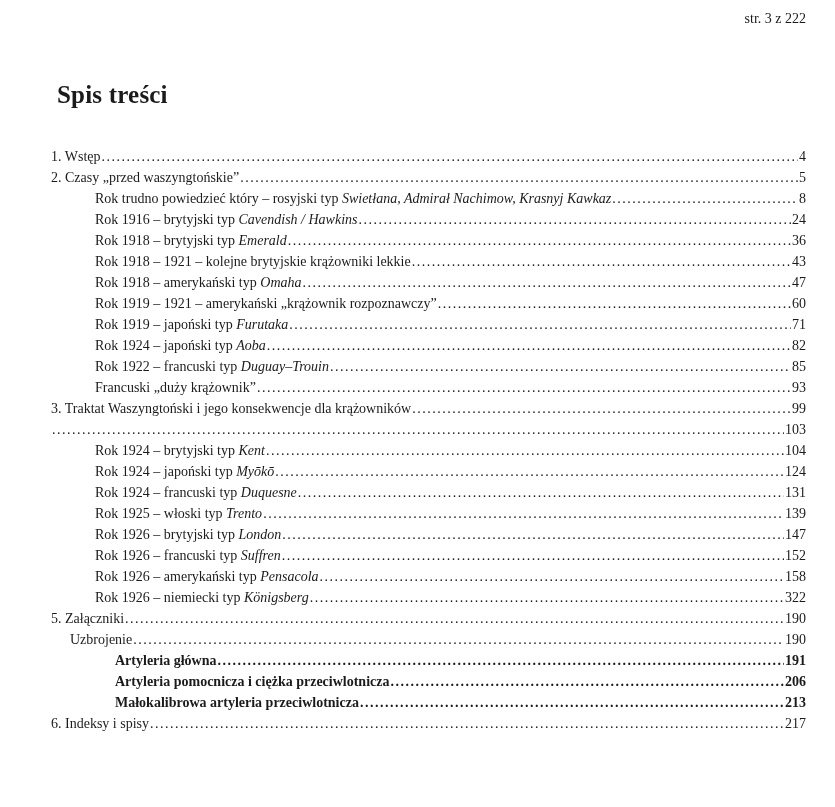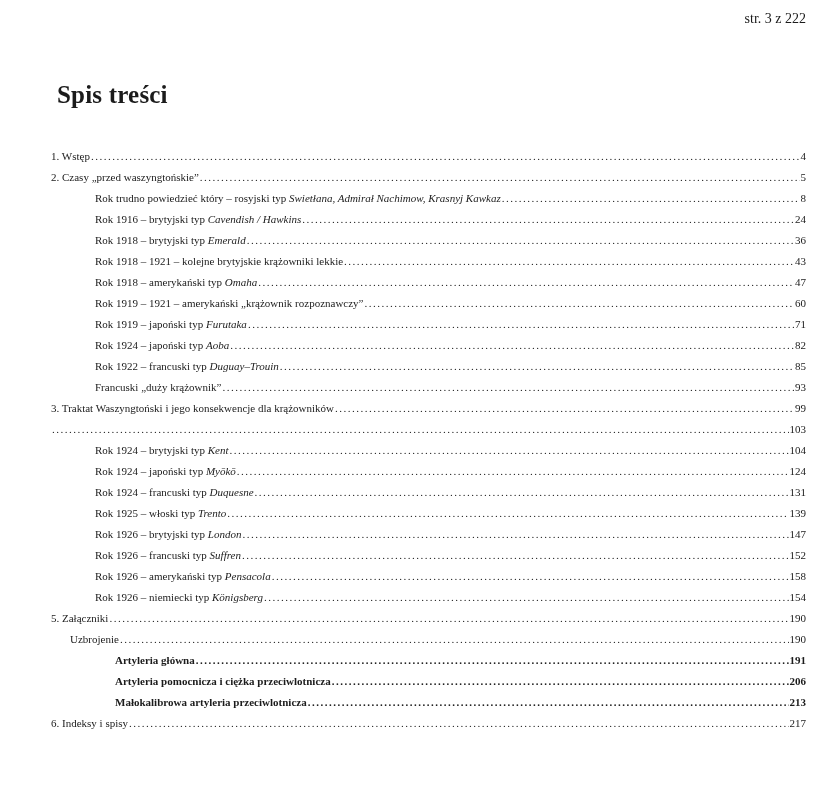--- a/index.html
+++ b/index.html
@@ -30,21 +30,21 @@
   .toc {
     position: absolute;
     top: 146px;
     left: 51px;
     width: 755px;
   }
   .toc-row {
     display: flex;
     align-items: baseline;
     line-height: 21px;
-    font-size: 11px;
+    font-size: 14px;
     white-space: nowrap;
   }
   .toc-row.indent-1 { padding-left: 19px; }
   .toc-row.indent-2 { padding-left: 44px; text-align: right; }
   .toc-row.indent-3 { padding-left: 64px; font-weight: bold; }
   .toc-label { white-space: nowrap; }
   .toc-label .italic { font-style: italic; }
   .toc-dots {
     flex: 1 1 auto;
     overflow: hidden;
@@ -164,21 +164,21 @@
     <span class="toc-page">152</span>
   </div>
       <div class="toc-row indent-2">
     <span class="toc-label"><span>Rok 1926 – amerykański typ </span><span class="italic">Pensacola</span></span>
     <span class="toc-dots">............................................................................................................................................................................................................................................................................................................</span>
     <span class="toc-page">158</span>
   </div>
       <div class="toc-row indent-2">
     <span class="toc-label"><span>Rok 1926 – niemiecki typ </span><span class="italic">Königsberg</span></span>
     <span class="toc-dots">............................................................................................................................................................................................................................................................................................................</span>
-    <span class="toc-page">154</span>
+    <span class="toc-page">322</span>
   </div>
       <div class="toc-row indent-0">
     <span class="toc-label"><span>5. Załączniki</span></span>
     <span class="toc-dots">............................................................................................................................................................................................................................................................................................................</span>
     <span class="toc-page">190</span>
   </div>
       <div class="toc-row indent-1">
     <span class="toc-label"><span>Uzbrojenie</span></span>
     <span class="toc-dots">............................................................................................................................................................................................................................................................................................................</span>
     <span class="toc-page">190</span>

